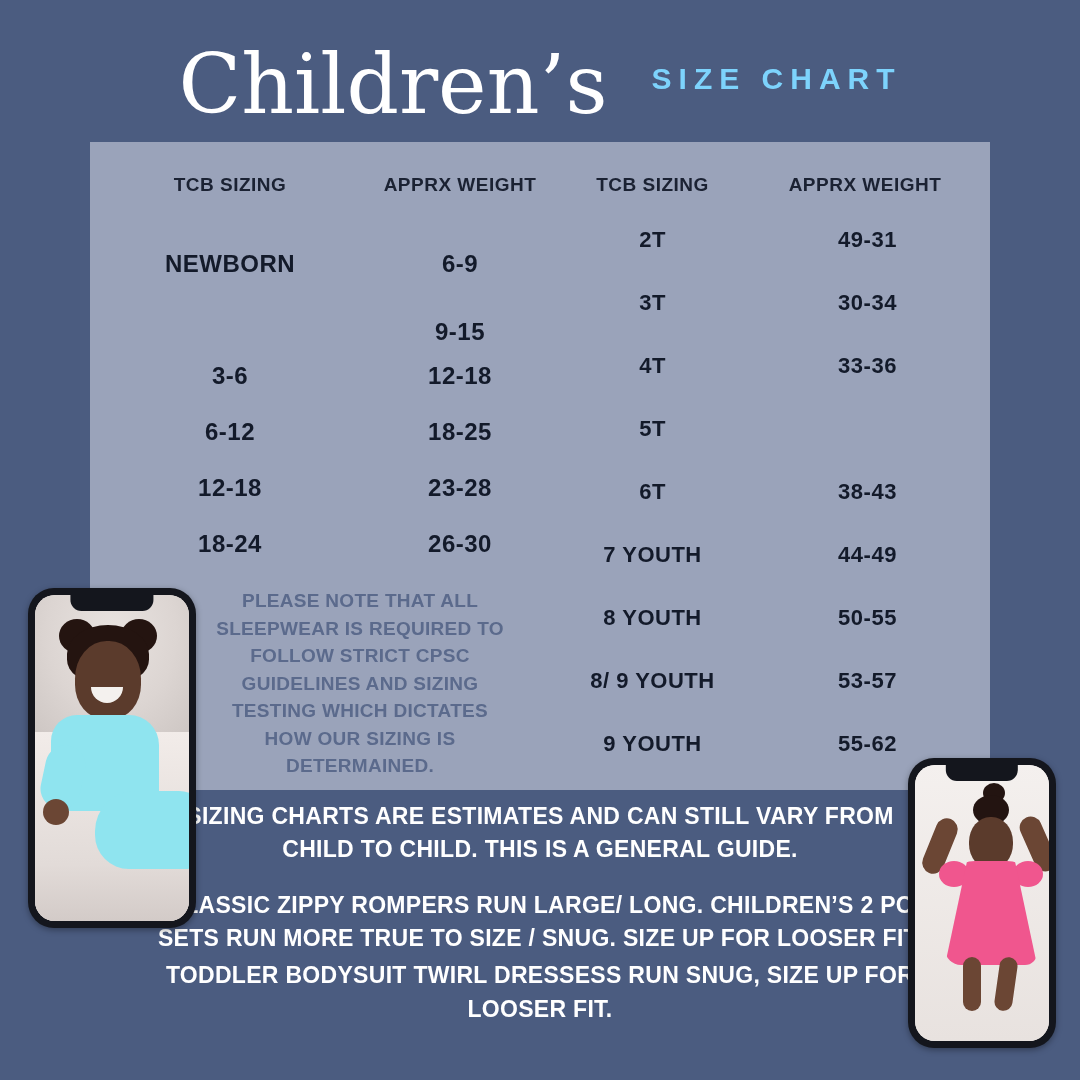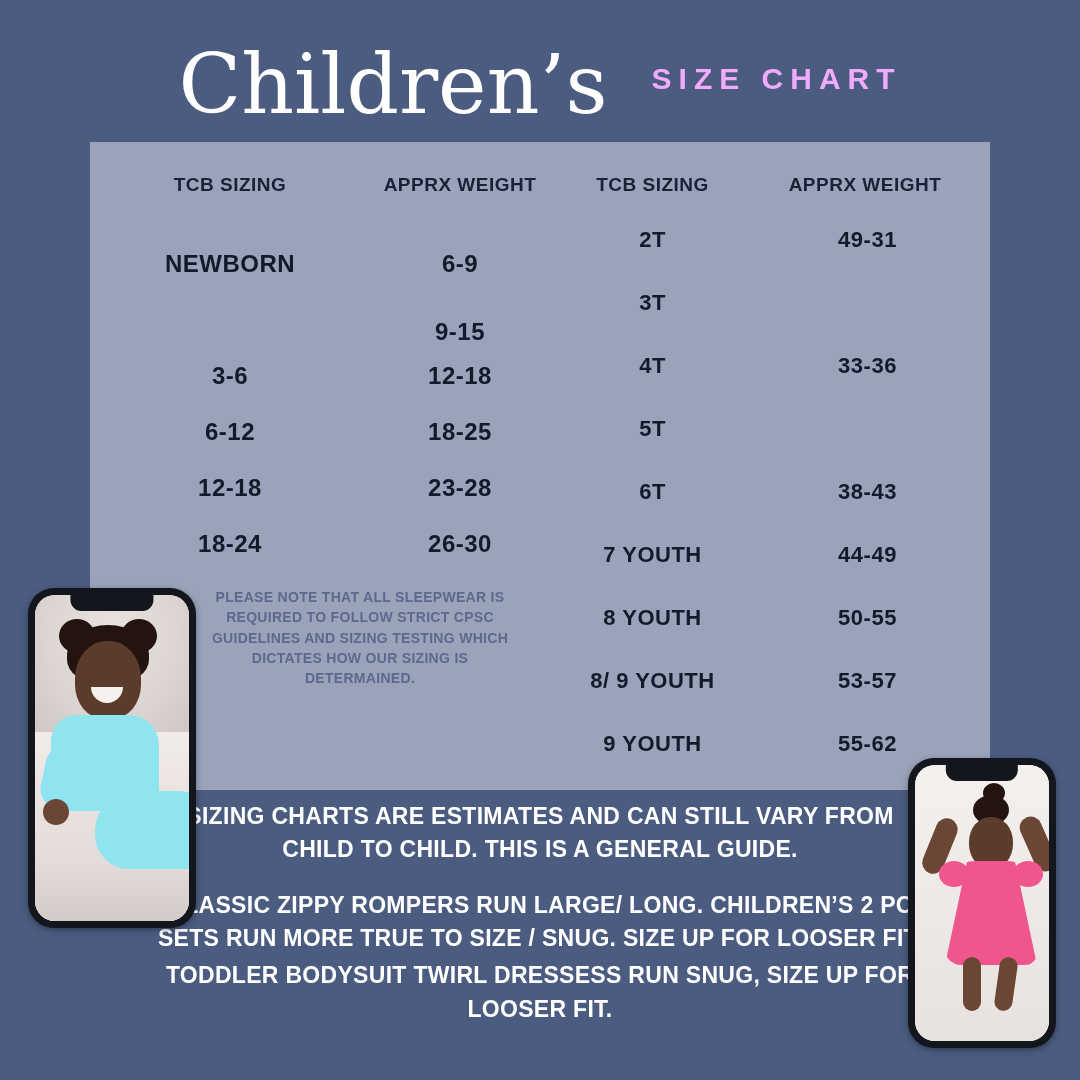--- a/index.html
+++ b/index.html
@@ -30,21 +30,21 @@
     font-weight: normal;
     font-size: 82px;
     color: #ffffff;
     letter-spacing: 0px;
     line-height: 1;
   }
   .title-sub {
     font-family: "Liberation Sans", sans-serif;
     font-weight: bold;
     font-size: 30px;
-    color: #f0abfc;
+    color: #7dd3fc;
     letter-spacing: 7px;
     margin-left: 44px;
     position: relative;
     top: -6px;
   }
 
   
   .panel {
     position: absolute;
     left: 90px;
@@ -80,21 +80,21 @@
     font-weight: bold;
     letter-spacing: 0.5px;
   }
 
   .note {
     position: absolute;
     left: 120px;
     top: 445px;
     width: 300px;
     text-align: center;
-    font-size: 14px;
+    font-size: 19px;
     font-weight: bold;
     line-height: 1.45;
     color: #5b6a8c;
     letter-spacing: 0.3px;
   }
 
   
   .bottom {
     position: absolute;
     left: 150px;
@@ -340,20 +340,21 @@
   <div class="cell cell-right" style="left:440px; top:148px; width:245px;">3T</div>
   <div class="cell cell-right" style="left:440px; top:211px; width:245px;">4T</div>
   <div class="cell cell-right" style="left:440px; top:274px; width:245px;">5T</div>
   <div class="cell cell-right" style="left:440px; top:337px; width:245px;">6T</div>
   <div class="cell cell-right" style="left:440px; top:400px; width:245px;">7 YOUTH</div>
   <div class="cell cell-right" style="left:440px; top:463px; width:245px;">8 YOUTH</div>
   <div class="cell cell-right" style="left:440px; top:526px; width:245px;">8/ 9 YOUTH</div>
   <div class="cell cell-right" style="left:440px; top:589px; width:245px;">9 YOUTH</div>
 
   <div class="cell cell-right" style="left:665px; top:85px;  width:225px;">49-31</div>
+  <div class="cell cell-right" style="left:665px; top:148px; width:225px;">30-34</div>
   <div class="cell cell-right" style="left:665px; top:211px; width:225px;">33-36</div>
   <div class="cell cell-right" style="left:665px; top:337px; width:225px;">38-43</div>
   <div class="cell cell-right" style="left:665px; top:400px; width:225px;">44-49</div>
   <div class="cell cell-right" style="left:665px; top:463px; width:225px;">50-55</div>
   <div class="cell cell-right" style="left:665px; top:526px; width:225px;">53-57</div>
   <div class="cell cell-right" style="left:665px; top:589px; width:225px;">55-62</div>
 
   <div class="note">PLEASE NOTE THAT ALL SLEEPWEAR IS REQUIRED TO FOLLOW STRICT CPSC GUIDELINES AND SIZING TESTING WHICH DICTATES HOW OUR SIZING IS DETERMAINED.</div>
 </div>
 

